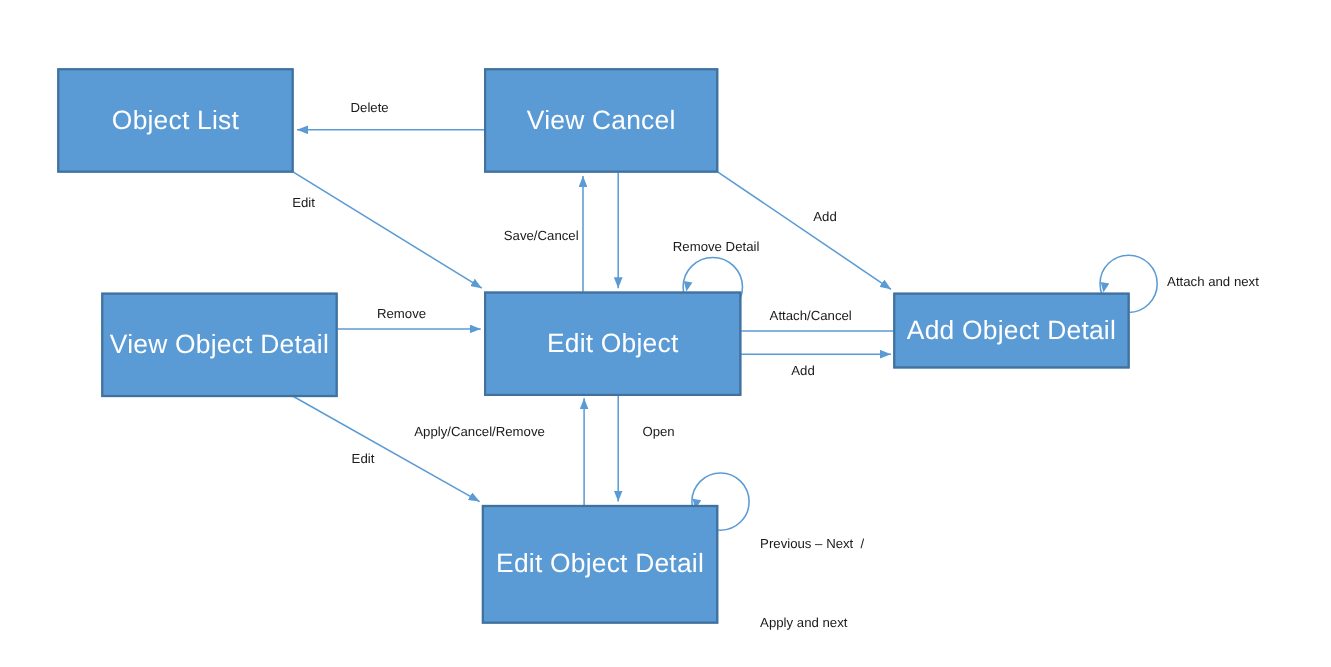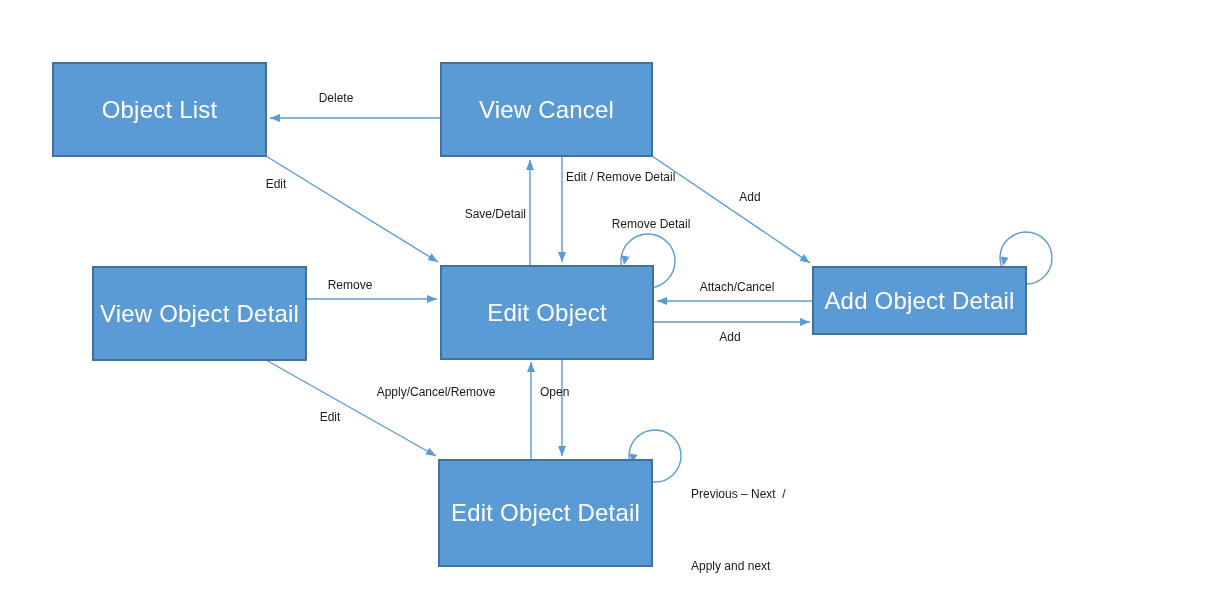--- a/index.html
+++ b/index.html
@@ -23,39 +23,39 @@
   #arrowm path{fill:var(--connector);}
   .node{
     position:absolute;z-index:2;box-sizing:border-box;
     background:var(--node-fill);border:2px solid var(--node-border);
     display:flex;align-items:center;justify-content:center;
     color:var(--node-text);font-size:24px;letter-spacing:.2px;
   }
   .n-object-list{left:52px;top:62px;width:215px;height:95px;}
   .n-view-object{left:440px;top:62px;width:213px;height:95px;}
   .n-view-object-detail{left:52px;top:266px;width:215px;height:95px;margin-left:40px;}
-  .n-edit-object{left:440px;top:265px;width:214px;height:95px;}
+  .n-edit-object{left:440px;top:265px;width:234px;height:95px;}
   .n-add-object-detail{left:812px;top:266px;width:215px;height:69px;}
   .n-edit-object-detail{left:438px;top:459px;width:215px;height:108px;}
   .lbl{
     position:absolute;z-index:3;color:var(--label-text);
     font-size:12px;line-height:23px;white-space:pre-wrap;
   }
   .l-delete{left:286px;top:87px;width:100px;text-align:center;}
   .l-edit-list{left:246px;top:173px;width:60px;text-align:center;}
   .l-save-cancel{left:406px;top:203px;width:120px;text-align:right;}
   .l-edit-remove-detail{left:566px;top:166px;width:116px;text-align:left;}
   .l-add-view{left:715px;top:186px;width:70px;text-align:center;}
   .l-remove-detail-loop{left:589px;top:213px;width:124px;text-align:center;}
-  .l-remove{left:300px;top:274px;width:100px;text-align:center;}
+  .l-remove{left:315px;top:274px;width:100px;text-align:center;}
   .l-attach-cancel{left:676px;top:276px;width:122px;text-align:center;}
   .l-add-detail{left:695px;top:326px;width:70px;text-align:center;}
   .l-attach-next{left:1061px;top:245px;width:150px;text-align:left;}
   .l-apply-cancel-remove{left:345px;top:381px;width:182px;text-align:center;}
-  .l-open{left:540px;top:381px;width:60px;text-align:left;}
+  .l-open{left:584px;top:381px;width:60px;text-align:left;}
   .l-edit-detail{left:300px;top:406px;width:60px;text-align:center;}
   .l-prev-next{left:691px;top:434px;width:170px;text-align:left;line-height:24px;}
   .l-prev-next span{display:block;}
 </style>
 </head>
 <body>
 
 <div class="canvas">
 
   <svg class="edges" width="1210" height="606" viewBox="0 0 1210 606">
@@ -99,27 +99,27 @@
 
   <div class="node n-object-list">Object List</div>
   <div class="node n-view-object">View Cancel</div>
   <div class="node n-view-object-detail">View Object Detail</div>
   <div class="node n-edit-object">Edit Object</div>
   <div class="node n-add-object-detail">Add Object Detail</div>
   <div class="node n-edit-object-detail">Edit Object Detail</div>
 
   <div class="lbl l-delete">Delete</div>
   <div class="lbl l-edit-list">Edit</div>
-  <div class="lbl l-save-cancel">Save/Detail</div>
-  <div class="lbl l-edit-remove-detail">Edit / Remove Detail</div>
+  <div class="lbl l-save-cancel">Save/Cancel</div>
   <div class="lbl l-add-view">Add</div>
   <div class="lbl l-remove-detail-loop">Remove Detail</div>
   <div class="lbl l-remove">Remove</div>
   <div class="lbl l-attach-cancel">Attach/Cancel</div>
   <div class="lbl l-add-detail">Add</div>
+  <div class="lbl l-attach-next">Attach and next</div>
   <div class="lbl l-apply-cancel-remove">Apply/Cancel/Remove</div>
   <div class="lbl l-open">Open</div>
   <div class="lbl l-edit-detail">Edit</div>
   <div class="lbl l-prev-next">
     <span>Previous – Next  /</span>
     <span>Apply and next</span>
   </div>
 
 </div>
 

